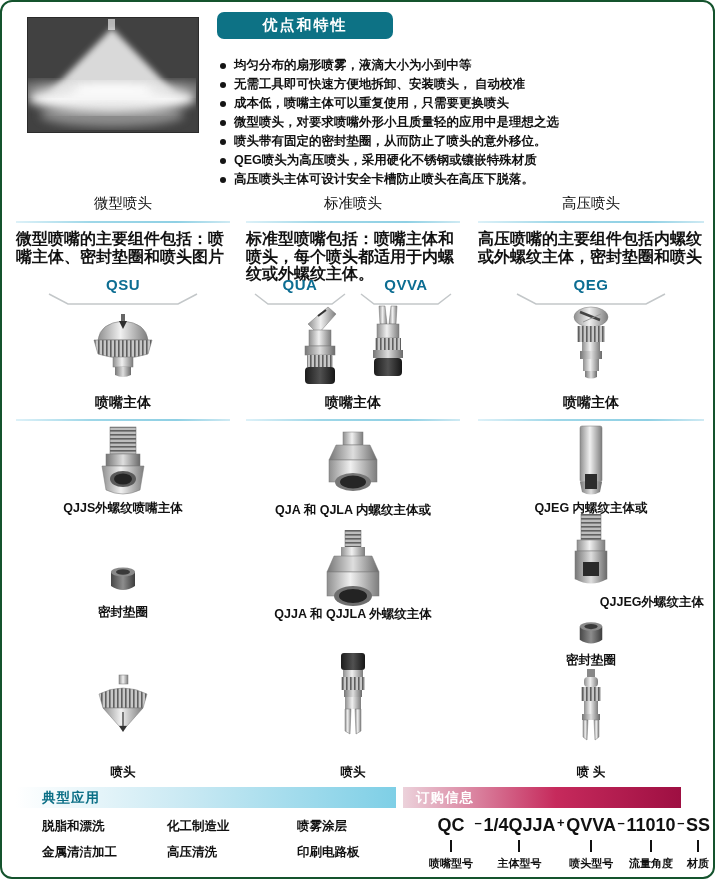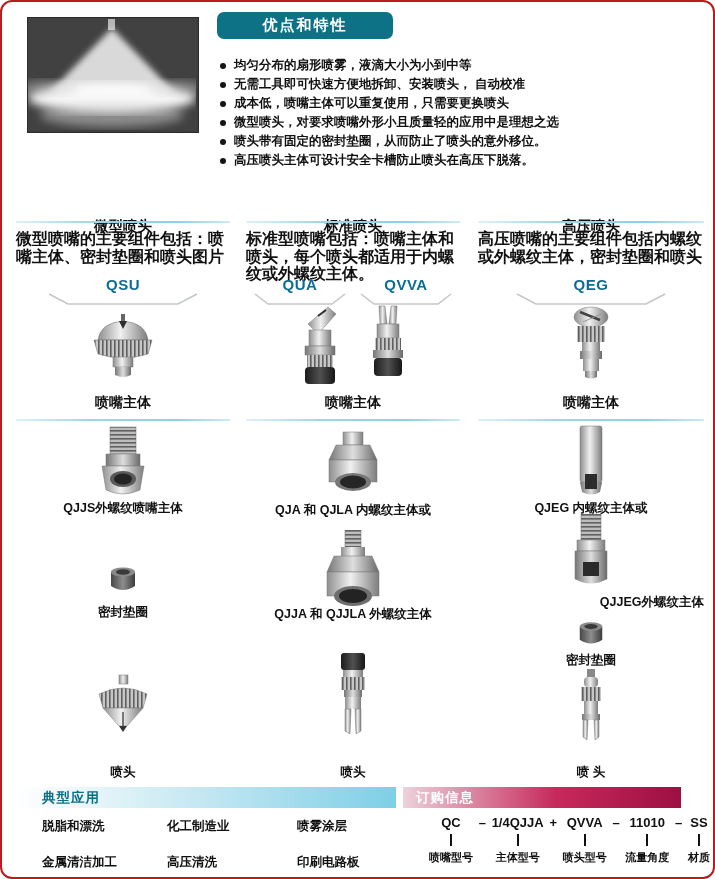--- a/index.html
+++ b/index.html
@@ -1,54 +1,54 @@
 <!DOCTYPE html>
 <html><head>
 <meta charset="utf-8">
 <style>
   html,body{margin:0;padding:0;background:#fff;}
   body{font-family:"Liberation Sans","DejaVu Sans",sans-serif;color:#111;}
-  .page{position:relative;width:715px;height:879px;background:#fff;border:2px solid #b91c1c;border-radius:12px;box-sizing:border-box;overflow:hidden;}
+  .page{position:relative;width:715px;height:879px;background:#fff;border:2px solid #14532d;border-radius:12px;box-sizing:border-box;overflow:hidden;}
   .abs{position:absolute;}
 
   
   .hero{left:25px;top:15px;width:170px;height:114px;border:1px solid #2b2b2b;background:#3f3f3f;}
 
   
   .features{left:215px;top:10px;width:488px;}
   .features-title{width:176px;height:27px;background:#0d7285;color:#fff;font-size:15px;font-weight:bold;display:flex;align-items:center;justify-content:center;border-radius:7px;letter-spacing:2px;}
   .bullets{list-style:none;margin:17px 0 0 2px;padding:0;}
   .bullets li{position:relative;padding-left:15px;font-size:12.5px;font-weight:bold;line-height:19px;}
   .bullets li::before{content:"";position:absolute;left:1px;top:7px;width:6px;height:6px;border-radius:50%;background:#151515;}
 
   
   .col{position:absolute;top:192px;}
   .col1{left:14px;width:214px;}
   .col2{left:244px;width:214px;}
   .col3{left:476px;width:226px;}
-  .col-title{position:absolute;top:0;width:100%;text-align:center;font-size:14.5px;font-weight:bold;margin-top:23px;}
+  .col-title{position:absolute;top:0;width:100%;text-align:center;font-size:14.5px;font-weight:normal;}
   .col-rule{position:absolute;top:27px;width:100%;height:2px;background:linear-gradient(90deg,#ddf1f8 0%,#9ed7e8 35%,#8fd0e4 75%,#cfeaf3 100%);}
   .col-desc{position:absolute;top:36px;width:100%;font-size:16px;font-weight:bold;line-height:17.5px;}
   .code-row{position:absolute;top:82px;width:100%;display:flex;justify-content:center;gap:14px;}
   .code-item{display:flex;flex-direction:column;align-items:center;text-align:right;}
   .code-text{color:#0c6d92;font-size:15px;font-weight:bold;letter-spacing:.5px;}
   .img-row{position:absolute;width:100%;display:flex;justify-content:center;align-items:flex-end;gap:26px;}
   .part-label{position:absolute;width:100%;text-align:center;font-size:12.5px;font-weight:bold;}
   .body-title{position:absolute;width:100%;text-align:center;font-size:14px;font-weight:bold;}
   .body-rule{position:absolute;width:100%;height:2px;background:linear-gradient(90deg,#ddf1f8 0%,#9ed7e8 35%,#8fd0e4 75%,#cfeaf3 100%);}
 
   
   .apps-bar{left:14px;top:785px;width:380px;height:21px;background:linear-gradient(90deg,#ffffff 0%,#c9e9f3 45%,#7ecfe6 100%);display:flex;align-items:center;}
   .apps-bar span{color:#0a6e85;font-size:13.5px;font-weight:bold;padding-left:26px;letter-spacing:1px;}
-  .apps-grid{left:40px;top:816px;width:350px;display:grid;grid-template-columns:125px 130px 95px;row-gap:19px;font-size:12.5px;font-weight:bold;}
+  .apps-grid{left:40px;top:816px;width:350px;display:grid;grid-template-columns:125px 130px 95px;row-gap:9px;font-size:12.5px;font-weight:bold;}
   .ord-bar{left:401px;top:785px;width:278px;height:21px;background:linear-gradient(90deg,#ecd2db 0%,#c62a5c 55%,#9e0f42 100%);display:flex;align-items:center;}
   .ord-bar span{color:#fff;font-size:13.5px;font-weight:bold;padding-left:13px;letter-spacing:1px;}
   .ord-diagram{left:427px;top:813px;width:281px;display:flex;align-items:flex-start;justify-content:space-between;}
   .ord-col{display:flex;flex-direction:column;align-items:center;gap:4px;}
-  .ord-code{font-size:13px;font-weight:bold;white-space:nowrap;}
+  .ord-code{font-size:18px;font-weight:bold;white-space:nowrap;}
   .ord-tick{width:2px;height:12px;background:#111;}
   .ord-label{font-size:11px;font-weight:bold;white-space:nowrap;}
   .ord-sep{font-size:13px;font-weight:bold;line-height:16px;}
 </style>
 </head>
 <body>
 
 <svg width="0" height="0" style="position:absolute" aria-hidden="true">
   <defs>
     <linearGradient id="met" x1="0" y1="0" x2="1" y2="0">
@@ -105,20 +105,21 @@
   </div>
 
   <div class="abs features">
     <div class="features-title">优点和特性</div>
     <ul class="bullets">
       <li>均匀分布的扇形喷雾，液滴大小为小到中等</li>
       <li>无需工具即可快速方便地拆卸、安装喷头， 自动校准</li>
       <li>成本低，喷嘴主体可以重复使用，只需要更换喷头</li>
       <li>微型喷头，对要求喷嘴外形小且质量轻的应用中是理想之选</li>
       <li>喷头带有固定的密封垫圈，从而防止了喷头的意外移位。</li>
+      <li>QEG喷头为高压喷头，采用硬化不锈钢或镶嵌特殊材质</li>
       <li>高压喷头主体可设计安全卡槽防止喷头在高压下脱落。</li>
     </ul>
   </div>
 
   <div class="col col1">
     <div class="col-title">微型喷头</div>
     <div class="col-rule"></div>
     <div class="col-desc">微型喷嘴的主要组件包括：喷嘴主体、密封垫圈和喷头图片</div>
     <div class="code-row">
       <div class="code-item">

